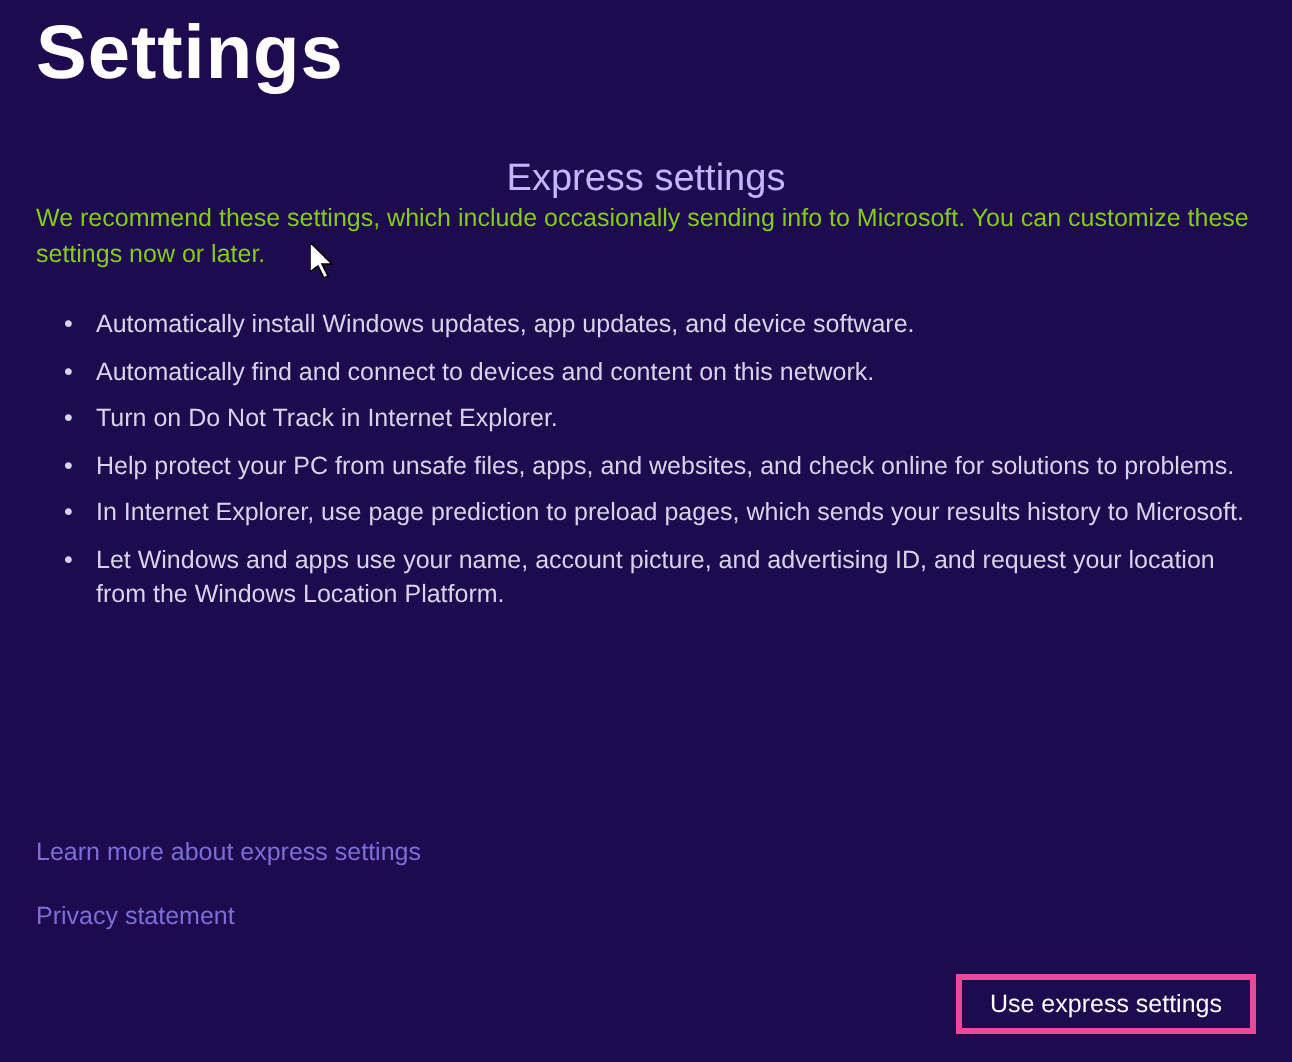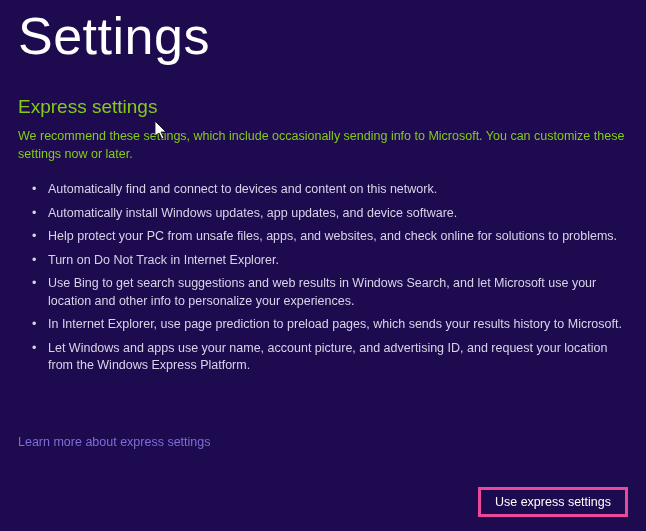--- a/index.html
+++ b/index.html
@@ -15,30 +15,30 @@
       font-family: "Segoe UI", "Segoe UI Light", Arial, sans-serif;
       overflow: hidden;
       position: relative;
     }
     .page {
       padding: 6px 18px 0 18px;
       height: 100%;
       position: relative;
     }
     .title {
-      font-size: 52px;
-      font-weight: 400;
+      font-size: 38px;
+      font-weight: 700;
       margin-bottom: 30px;
       letter-spacing: 0.5px;
     }
     .subtitle {
       font-size: 19px;
       font-weight: 400;
-      color: #84cc16;
-      margin-bottom: 10px;
+      color: #c4b5fd;
+      text-align: center;
     }
     .intro {
       font-size: 12.5px;
       line-height: 1.4;
       color: #84cc16;
       margin-bottom: 18px;
     }
     .bullets {
       list-style: none;
       padding-left: 10px;
@@ -54,21 +54,21 @@
     .bullets li::before {
       content: "•";
       position: absolute;
       left: 4px;
       top: 0;
       color: #d8d4e8;
     }
     .links {
       position: absolute;
       left: 18px;
-      bottom: 64px;
+      bottom: 48px;
     }
     .link {
       display: block;
       font-size: 12.5px;
       color: #7c6fd8;
       margin-bottom: 18px;
       cursor: pointer;
       text-decoration: none;
     }
     .buttons {
@@ -101,31 +101,31 @@
   </style>
 </head>
 <body>
 
 <div class="page">
   <h1 class="title">Settings</h1>
   <h2 class="subtitle">Express settings</h2>
   <p class="intro">We recommend these settings, which include occasionally sending info to Microsoft. You can customize these settings now or later.</p>
 
   <ul class="bullets">
+    <li>Automatically install Windows updates, app updates, and device software.</li>
     <li>Automatically find and connect to devices and content on this network.</li>
-    <li>Automatically install Windows updates, app updates, and device software.</li>
+    <li>Turn on Do Not Track in Internet Explorer.</li>
     <li>Help protect your PC from unsafe files, apps, and websites, and check online for solutions to problems.</li>
-    <li>Turn on Do Not Track in Internet Explorer.</li>
-    <li>Use Bing to get search suggestions and web results in Windows Search, and let Microsoft use your location and other info to personalize your experiences.</li>
     <li>In Internet Explorer, use page prediction to preload pages, which sends your results history to Microsoft.</li>
-    <li>Let Windows and apps use your name, account picture, and advertising ID, and request your location from the Windows Express Platform.</li>
+    <li>Let Windows and apps use your name, account picture, and advertising ID, and request your location from the Windows Location Platform.</li>
   </ul>
 
   <div class="links">
     <a class="link">Learn more about express settings</a>
+    <a class="link">Privacy statement</a>
   </div>
 
   <div class="buttons">
     <button class="btn primary">Use express settings</button>
   </div>
 
   <svg class="cursor" width="14" height="20" viewBox="0 0 14 20">
     <path d="M0 0 L0 15 L4 12 L7 18 L9 17 L6 11 L11 11 Z" fill="#ffffff" stroke="#000000" stroke-width="0.8"></path>
   </svg>
 </div>

